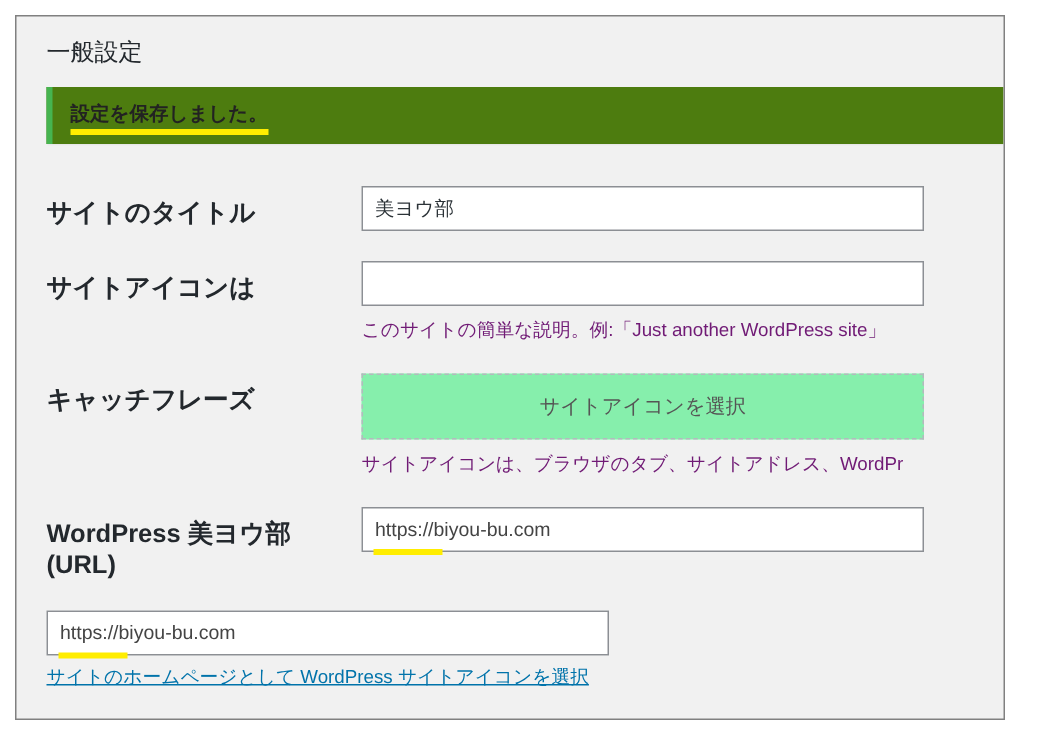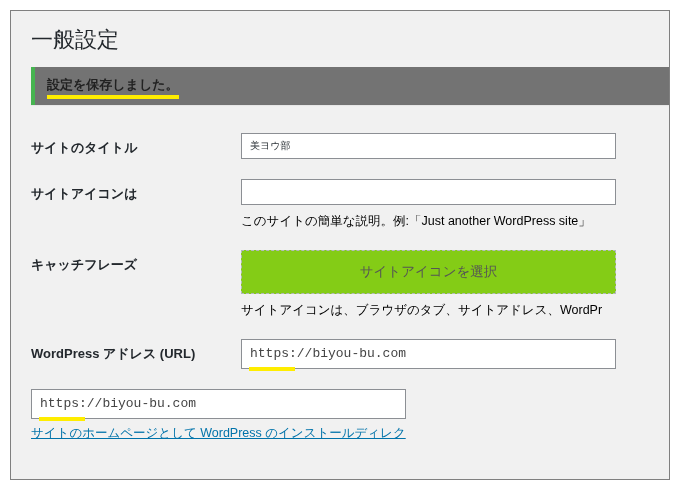--- a/index.html
+++ b/index.html
@@ -14,27 +14,27 @@
     border: 1px solid #808080;
     background: #f1f1f1;
     width: 660px;
     height: 470px;
     box-sizing: border-box;
     padding: 10px 0 0 20px;
     overflow: hidden;
     position: relative;
   }
   .page-title {
-    font-size: 22px;
+    font-size: 16px;
     font-weight: 400;
     color: #23282d;
     margin: 4px 0 12px 0;
   }
   .notice {
-    background: #737373;
+    background: #4d7c0f;
     border-left: 4px solid #46b450;
     padding: 10px 12px 6px 12px;
     margin: 0 0 28px 0;
     box-shadow: 0 1px 1px rgba(0,0,0,0.04);
     position: relative;
     text-decoration: underline;
   }
   .notice-text {
     font-weight: 700;
     font-size: 13px;
@@ -50,53 +50,53 @@
     display: flex;
     align-items: flex-start;
     margin-bottom: 20px;
   }
   .form-label {
     width: 210px;
     flex-shrink: 0;
     font-weight: 700;
     color: #23282d;
     padding-top: 6px;
-    font-size: 13px;
+    font-size: 17px;
   }
   .form-field {
     flex: 1;
   }
   input[type="text"] {
     box-sizing: border-box;
     width: 375px;
     padding: 5px 8px;
     border: 1px solid #8c8f94;
     background: #fff;
-    font-size: 10px;
+    font-size: 13px;
     color: #2c3338;
     line-height: 1.4;
   }
   input.mono {
-    font-family: Liberation Mono, monospace;
+    font-family: Liberation Sans, sans-serif;
     font-size: 13px;
     color: #444;
   }
   .description {
     margin-top: 8px;
-    color: #000000;
+    color: #701a75;
     font-size: 12.5px;
     white-space: nowrap;
   }
   .site-icon-btn {
     box-sizing: border-box;
     width: 375px;
     padding: 12px 0;
     text-align: center;
     color: #555;
-    background: #84cc16;
+    background: #86efac;
     border: 1px dashed #b4b9be;
     font-size: 13.5px;
     cursor: pointer;
   }
   .link {
     color: #0073aa;
     text-decoration: underline;
     font-size: 12.5px;
     white-space: nowrap;
   }
@@ -142,32 +142,32 @@
 
   <div class="form-row">
     <div class="form-label">キャッチフレーズ</div>
     <div class="form-field">
       <div class="site-icon-btn">サイトアイコンを選択</div>
       <div class="description">サイトアイコンは、ブラウザのタブ、サイトアドレス、WordPr</div>
     </div>
   </div>
 
   <div class="form-row">
-    <div class="form-label">WordPress アドレス (URL)</div>
+    <div class="form-label">WordPress 美ヨウ部 (URL)</div>
     <div class="form-field">
       <span class="https-underline">
         <input type="text" class="mono" value="https://biyou-bu.com" style="">
       </span>
     </div>
   </div>
 
   <div class="form-row">
     <div class="form-field">
       <span class="https-underline">
         <input type="text" class="mono" value="https://biyou-bu.com" style="">
       </span>
       <div style="margin-top:6px;">
-        <a href="#" class="link">サイトのホームページとして WordPress のインストールディレク</a>
+        <a href="#" class="link">サイトのホームページとして WordPress サイトアイコンを選択</a>
       </div>
     </div>
   </div>
 
 </div>
 
 </body></html>

